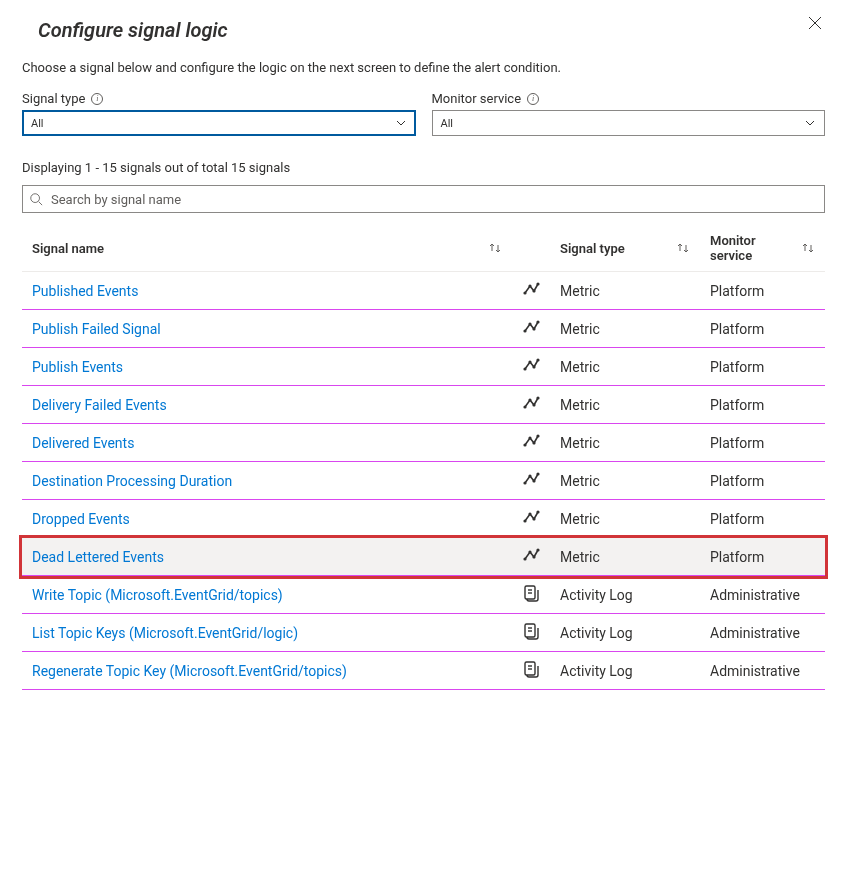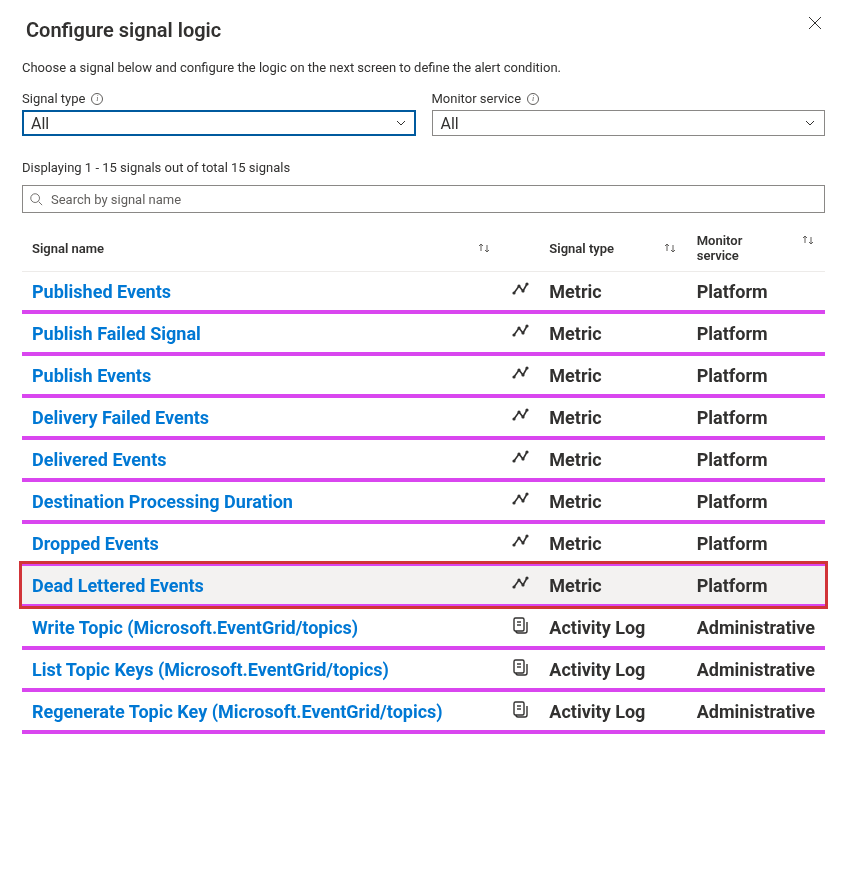--- a/index.html
+++ b/index.html
@@ -19,21 +19,22 @@
     position: absolute;
     top: 14px; right: 22px;
     width: 20px; height: 20px;
     display: flex; align-items: center; justify-content: center;
     cursor: pointer;
     color: #323130;
   }
   h1.title {
     font-size: 20px;
     font-weight: 600;
-    margin: 6px 0 18px 4px;
+    margin: 6px 0 18px 16px;
+    font-style: italic;
   }
   .desc {
     font-size: 13px;
     margin-bottom: 16px;
   }
   .filter-row {
     display: flex;
     gap: 16px;
     margin-bottom: 24px;
   }
@@ -62,21 +63,21 @@
     font-family: Georgia, serif;
   }
   .select {
     height: 26px;
     border: 1px solid #8a8886;
     padding: 0 8px;
     display: flex;
     align-items: center;
     justify-content: space-between;
     cursor: pointer;
-    font-size: 16px;
+    font-size: 11px;
     background: #fff;
   }
   .select.focused {
     border: 2px solid #005a9e;
     height: 26px;
     padding: 0 7px;
   }
   .chevron {
     width: 12px; height: 12px;
     display: inline-flex;
@@ -115,35 +116,35 @@
   }
   table.signals th {
     text-align: left;
     font-weight: 600;
     font-size: 13px;
     padding: 8px 10px;
     border-bottom: 1px solid #edebe9;
   }
   .th-inner {
     display: flex;
+    align-items: center;
     justify-content: space-between;
     gap: 20px;
   }
   .sort-icon {
     width: 14px; height: 14px;
     color: #605e5c;
     flex-shrink: 0;
   }
   table.signals td {
     padding: 8px 10px;
-    border-bottom: 4px solid #d946ef;
-    font-size: 18px;
+    border-bottom: 1px solid #d946ef;
+    font-size: 14px;
     vertical-align: middle;
     height: 32px;
-    font-weight: bold;
   }
   table.signals tr.highlighted td {
     background: #f3f2f1;
   }
   .col-name { width: 490px; }
   .col-icon { width: 30px; padding-left:0; padding-right:0;}
   .col-type { width: 150px; }
   .col-service { }
   a.signal-link {
     color: #0078d4;
@@ -382,21 +383,21 @@
                 <rect x="3" y="2" width="10" height="13" rx="1.5"></rect>
                 <path d="M5 15 Q5 17 7 17 H14 Q16 17 16 15 V6"></path>
                 <line x1="6" y1="6" x2="10" y2="6"></line>
                 <line x1="6" y1="9" x2="10" y2="9"></line>
               </svg>
             </span></td>
           <td class="col-type">Activity Log</td>
           <td class="col-service">Administrative</td>
         </tr>
         <tr>
-          <td class="col-name"><a class="signal-link">List Topic Keys (Microsoft.EventGrid/topics)</a></td>
+          <td class="col-name"><a class="signal-link">List Topic Keys (Microsoft.EventGrid/logic)</a></td>
           <td class="col-icon"><span class="type-icon">
               <svg viewBox="0 0 18 18" fill="none" stroke="currentColor" stroke-width="1.4">
                 <rect x="3" y="2" width="10" height="13" rx="1.5"></rect>
                 <path d="M5 15 Q5 17 7 17 H14 Q16 17 16 15 V6"></path>
                 <line x1="6" y1="6" x2="10" y2="6"></line>
                 <line x1="6" y1="9" x2="10" y2="9"></line>
               </svg>
             </span></td>
           <td class="col-type">Activity Log</td>
           <td class="col-service">Administrative</td>

